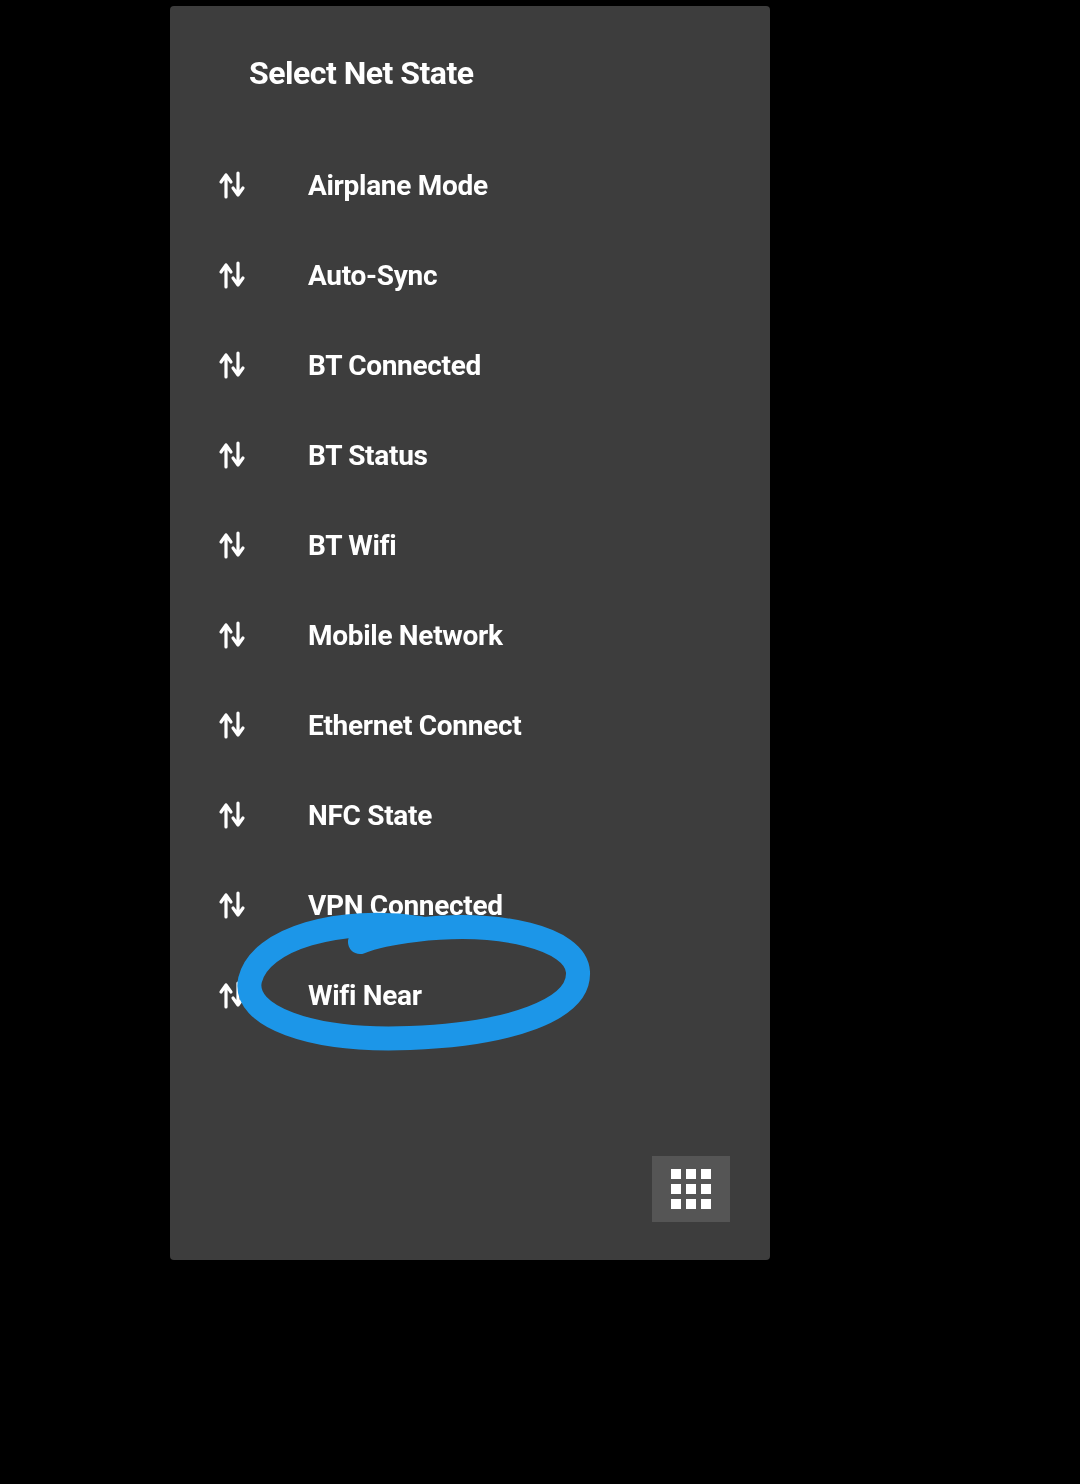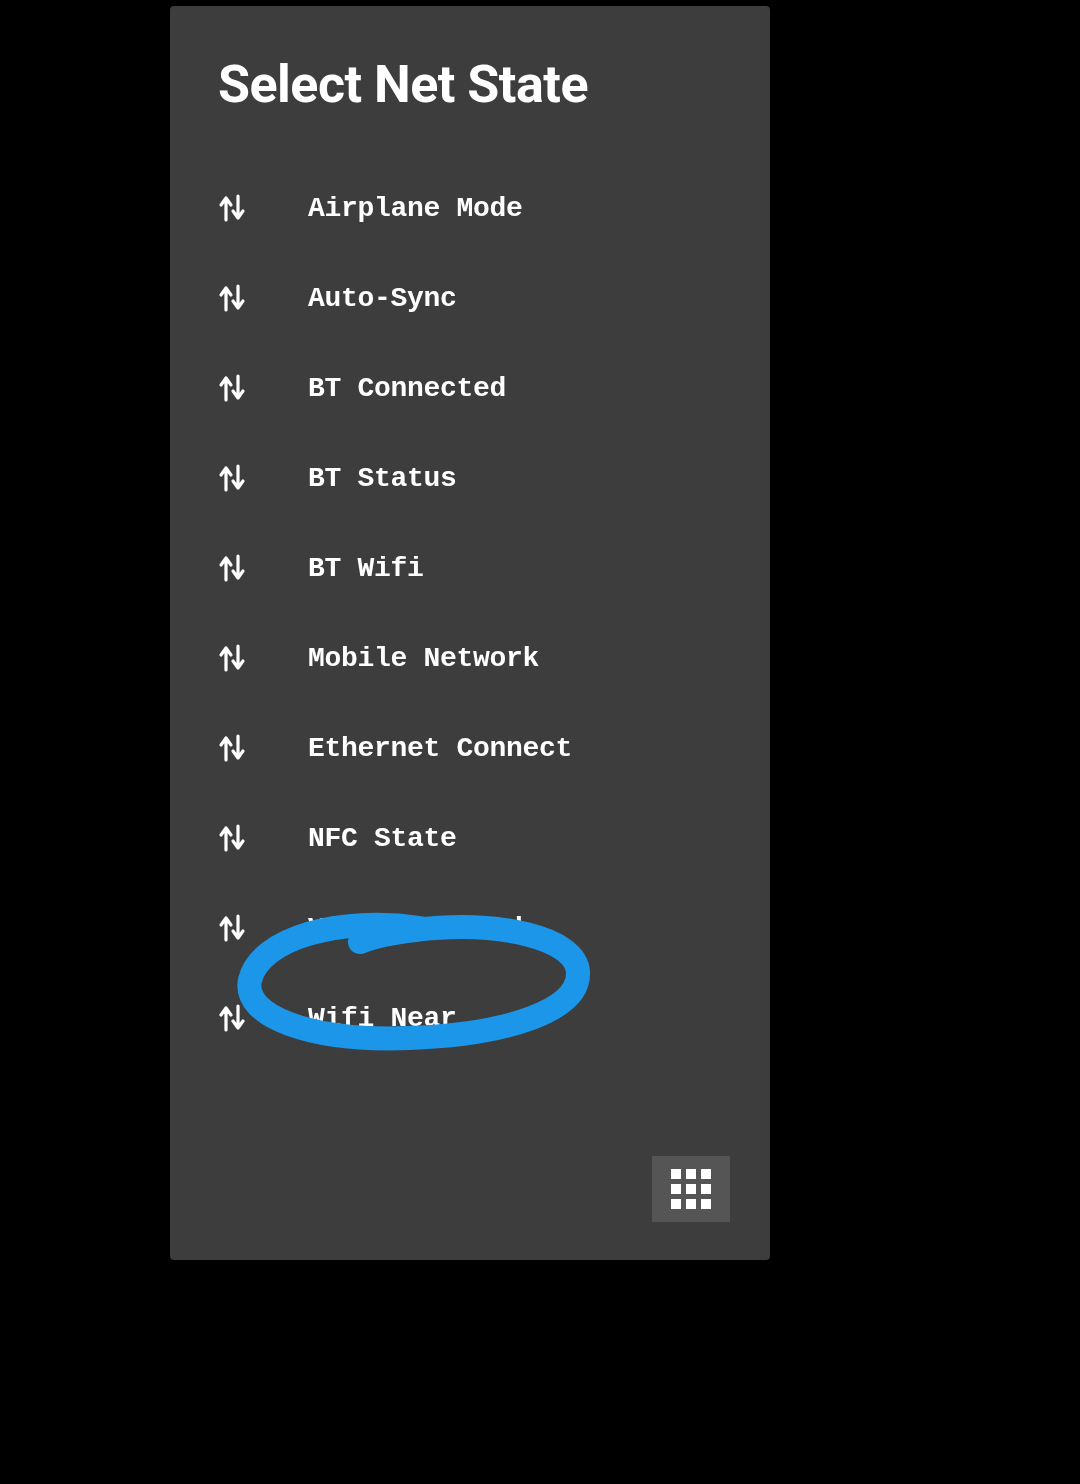--- a/index.html
+++ b/index.html
@@ -16,35 +16,35 @@
       left: 170px;
       top: 6px;
       width: 600px;
       height: 1254px;
       background: #3d3d3d;
       border-radius: 4px;
       padding: 48px 48px 48px 48px;
     }
     .panel-title {
       color: #fff;
-      font-size: 52px;
+      font-size: 32px;
       font-weight: 700;
       margin-bottom: 48px;
       letter-spacing: -0.5px;
+      margin-left: 31px;
     }
     .list {
       display: flex;
       flex-direction: column;
     }
     .list-item {
       display: flex;
       align-items: center;
       height: 90px;
       cursor: pointer;
-      font-family: Liberation Mono, monospace;
     }
     .icon-wrap {
       width: 90px;
       display: flex;
       align-items: center;
       justify-content: flex-start;
       flex-shrink: 0;
     }
     .icon {
       width: 28px;

